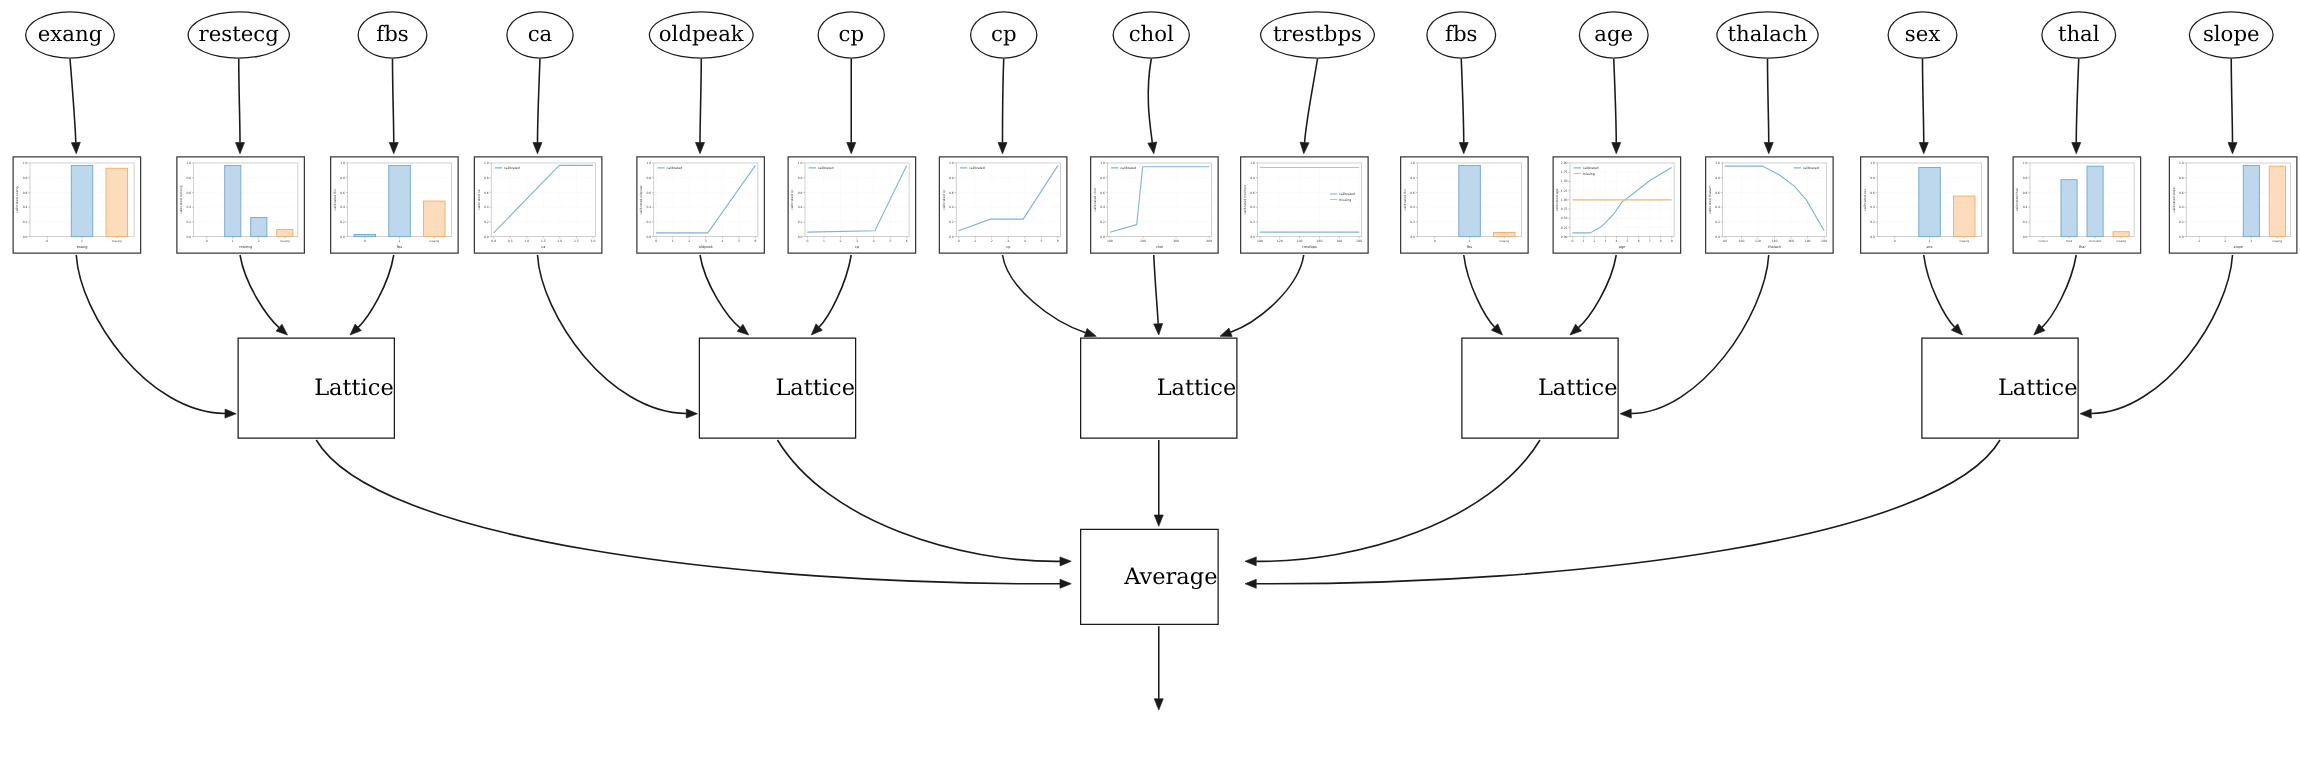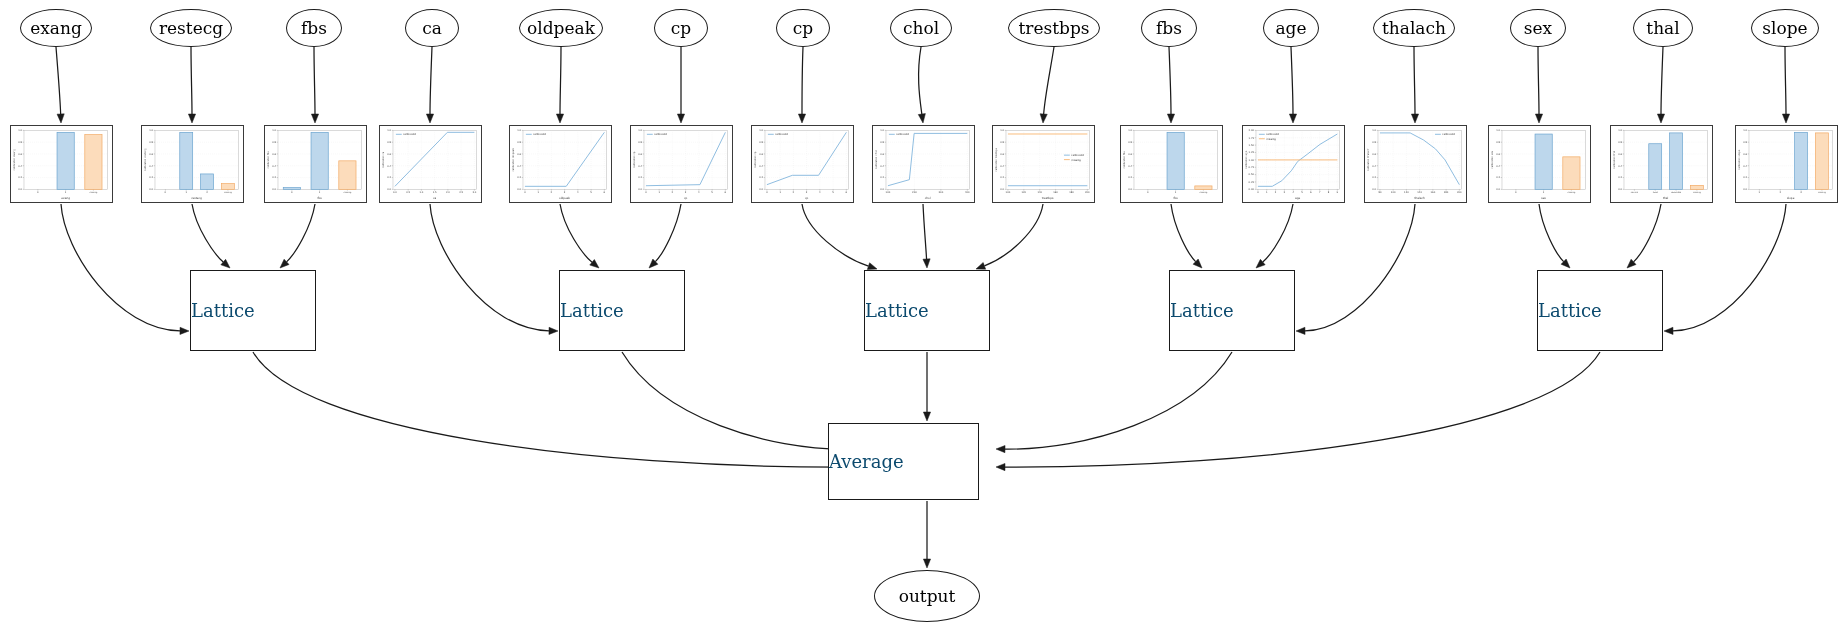--- a/index.html
+++ b/index.html
@@ -4,22 +4,22 @@
 <title>Lattice Ensemble Model Graph</title>
 <style>
   html,body{margin:0;padding:0;background:#ffffff;}
   #stage{position:relative;width:1840px;height:627px;background:#ffffff;
          font-family:"DejaVu Serif", serif;overflow:hidden;padding-left:24px;}
   #edge-layer{position:absolute;left:0;top:0;width:1840px;height:627px;}
   .ellipse{position:absolute;border:1.4px solid #1a1a1a;border-radius:50%;
            display:flex;align-items:center;justify-content:center;
            font-size:17px;color:#000;background:#fff;box-sizing:border-box;}
   .box{position:absolute;border:1.4px solid #1a1a1a;background:#fff;
-       display:flex;align-items:center;justify-content:flex-start;
-       font-size:18px;color:#0c4a6e;box-sizing:border-box;}
+       display:flex;align-items:center;justify-content:flex-end;
+       font-size:18px;color:#000000;box-sizing:border-box;}
   .chartnode{position:absolute;border:1.5px solid #3a3a3a;background:#fff;
              box-sizing:border-box;}
   .chartnode svg{display:block;width:100%;height:100%;
                  font-family:"DejaVu Sans", sans-serif;}
 </style>
 </head>
 <body>
 
 <div id="stage">
   <svg id="edge-layer" viewBox="0 0 1840 627">
@@ -885,20 +885,17 @@
   <div class="box lattice" style="left: 864px; top: 270px; width: 126px; height: 81px;">
       <span>Lattice</span>
     </div>
   <div class="box lattice" style="left: 1169px; top: 270px; width: 126px; height: 81px;">
       <span>Lattice</span>
     </div>
   <div class="box lattice" style="left: 1537px; top: 270px; width: 126px; height: 81px;">
       <span>Lattice</span>
     </div>
 
-  <div class="box" id="average-node" style="left: 828px; top: 423px; width: 151px; height: 77px;">
+  <div class="box" id="average-node" style="left: 864px; top: 423px; width: 111px; height: 77px;">
       <span>Average</span>
     </div>
 
-  <div class="ellipse" id="output-node" style="left: 874px; top: 570px; width: 106px; height: 52px;">
-      <span>output</span>
-    </div>
 </div>
 
 </body></html>

